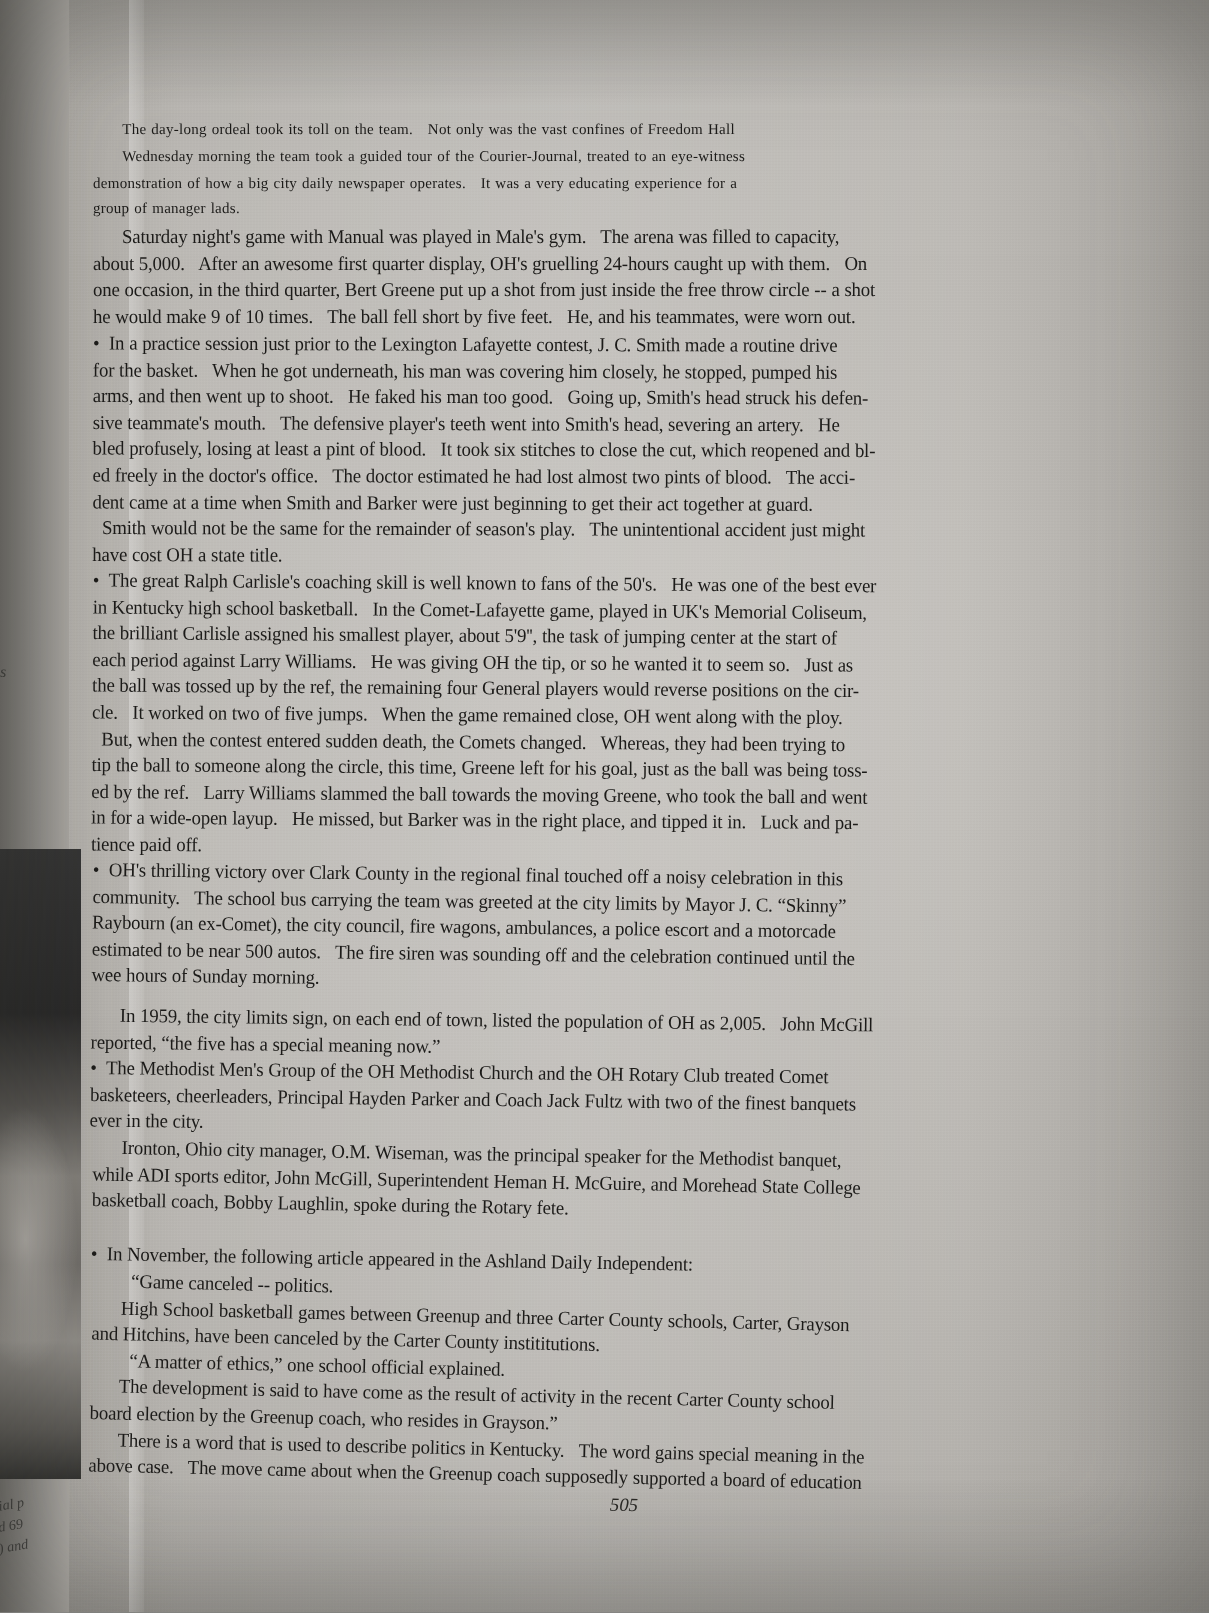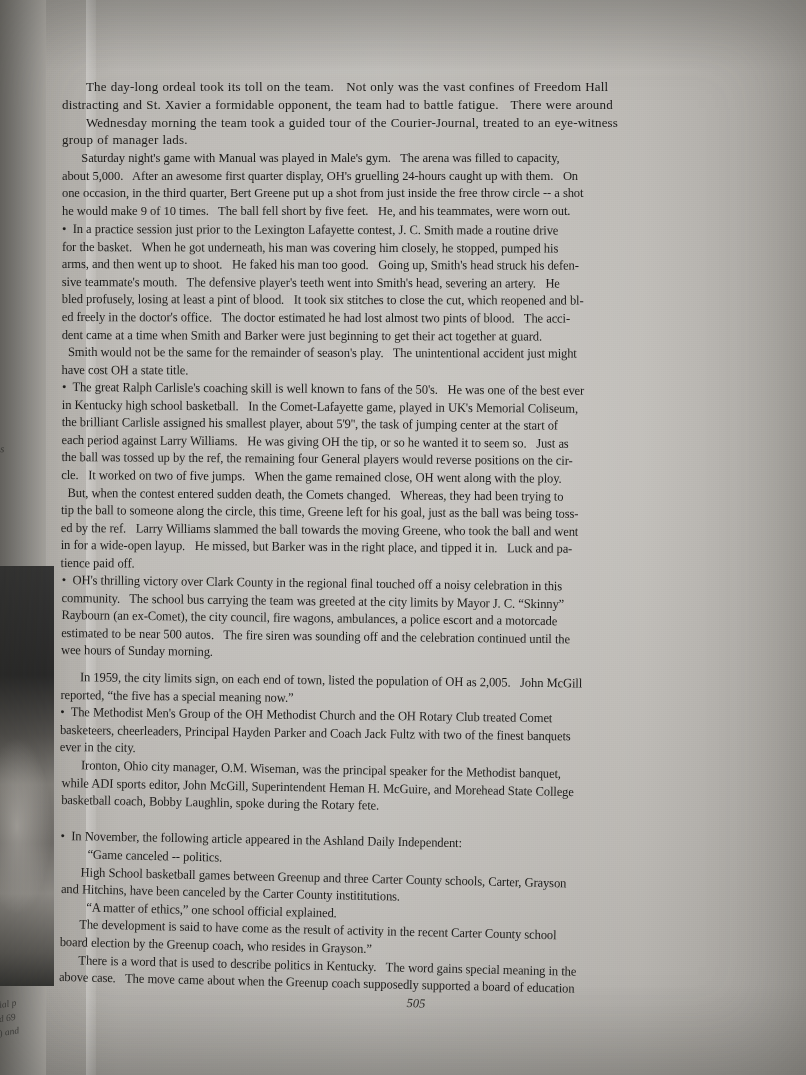--- a/index.html
+++ b/index.html
@@ -119,21 +119,21 @@
     top: 78px;
     width: 690px;
   }
   .line {
     color: #1c1b19;
     white-space: pre;
     text-rendering: optimizeLegibility;
   }
   
   .g-wide .line {
-    font-size: 13px;
+    font-size: 10px;
     line-height: 17.8px;
     letter-spacing: .18px;
     word-spacing: .6px;
   }
   
   .g-narrow .line {
     font-size: 13.0px;
     line-height: 17.6px;
     letter-spacing: -.12px;
     word-spacing: .2px;
@@ -204,24 +204,24 @@
       <div>(42) and</div>
     </div>
     <div class="facing-edge"></div>
   </div>
 
   <div class="textblock">
 
     <div class="band rot0 g-wide">
       <div>
         <div class="line">      The day-long ordeal took its toll on the team.   Not only was the vast confines of Freedom Hall</div>
-        <div class="line">distracting and St. Xavier a formidable opponent, the team had to battle fatigue.   There were around</div>
       </div>
       <div>
         <div class="line">      Wednesday morning the team took a guided tour of the Courier-Journal, treated to an eye-witness</div>
+        <div class="line">demonstration of how a big city daily newspaper operates.   It was a very educating experience for a</div>
         <div class="line">group of manager lads.</div>
       </div>
     </div>
 
     <div class="band rot0 g-narrow">
       <div>
         <div class="line">      Saturday night's game with Manual was played in Male's gym.   The arena was filled to capacity,</div>
         <div class="line">about 5,000.   After an awesome first quarter display, OH's gruelling 24-hours caught up with them.   On</div>
         <div class="line">one occasion, in the third quarter, Bert Greene put up a shot from just inside the free throw circle -- a shot</div>
         <div class="line">he would make 9 of 10 times.   The ball fell short by five feet.   He, and his teammates, were worn out.</div>

